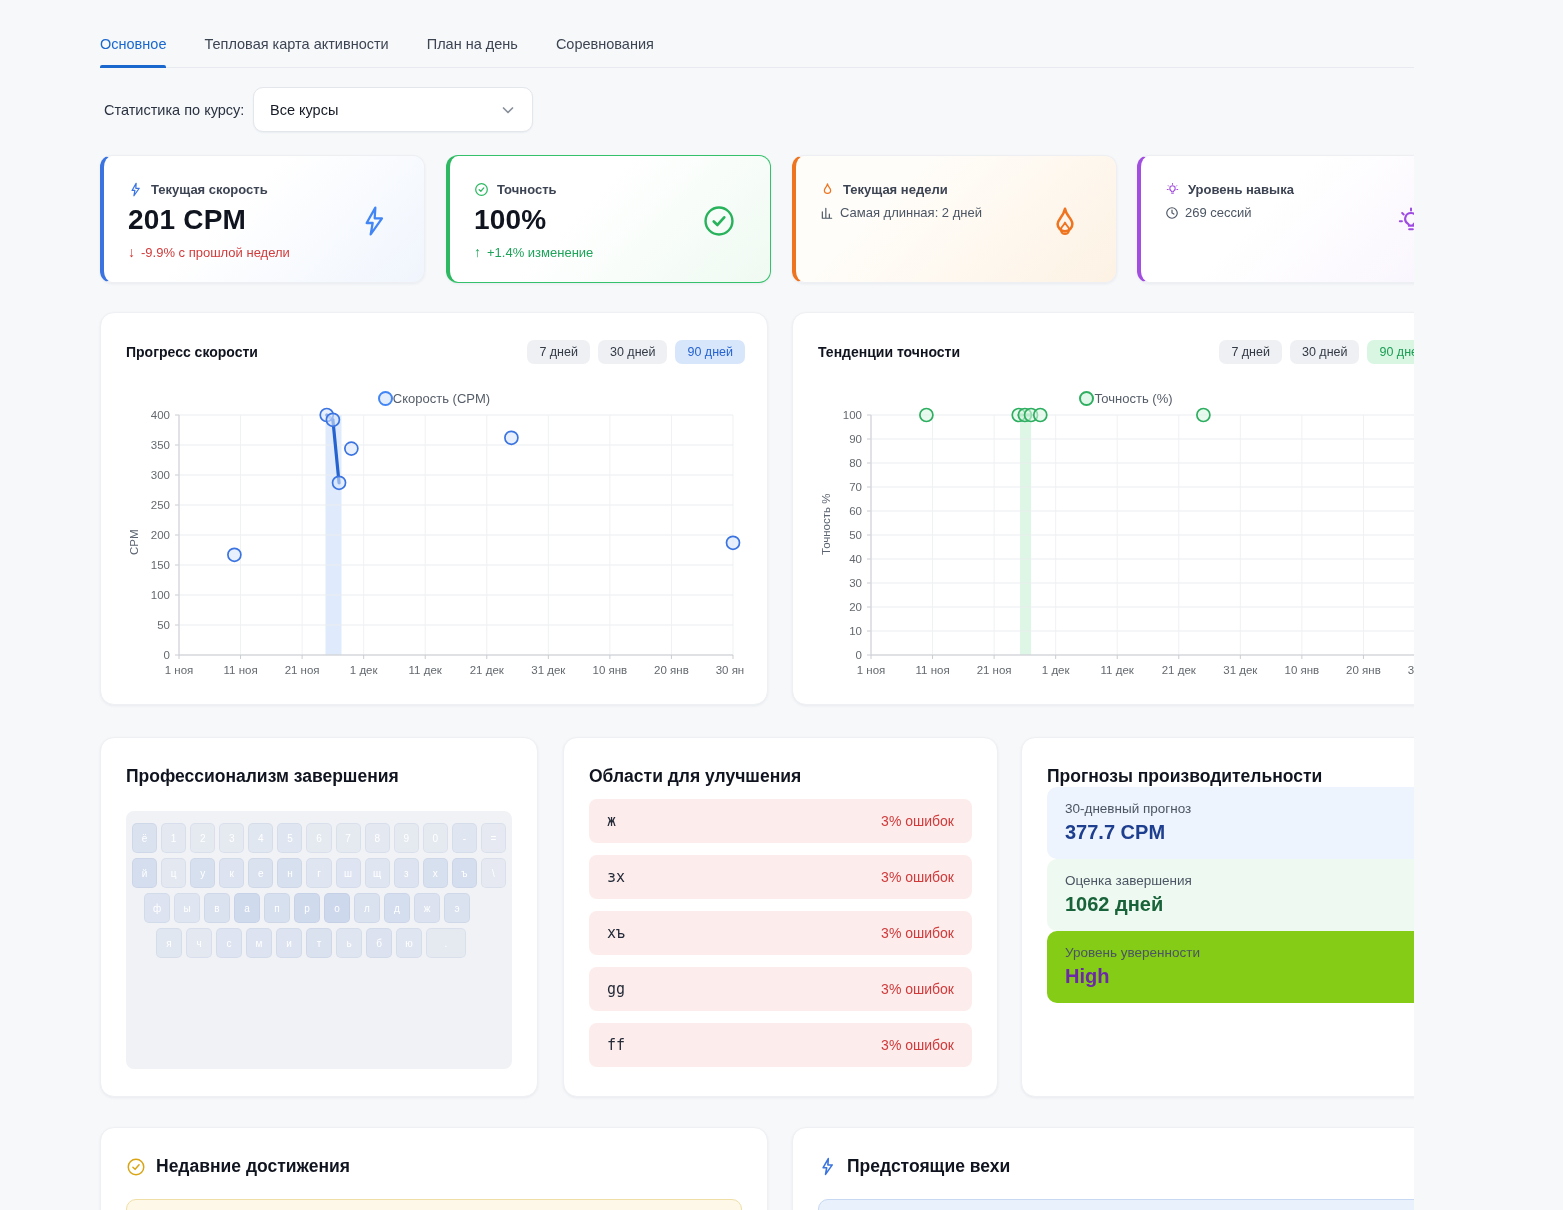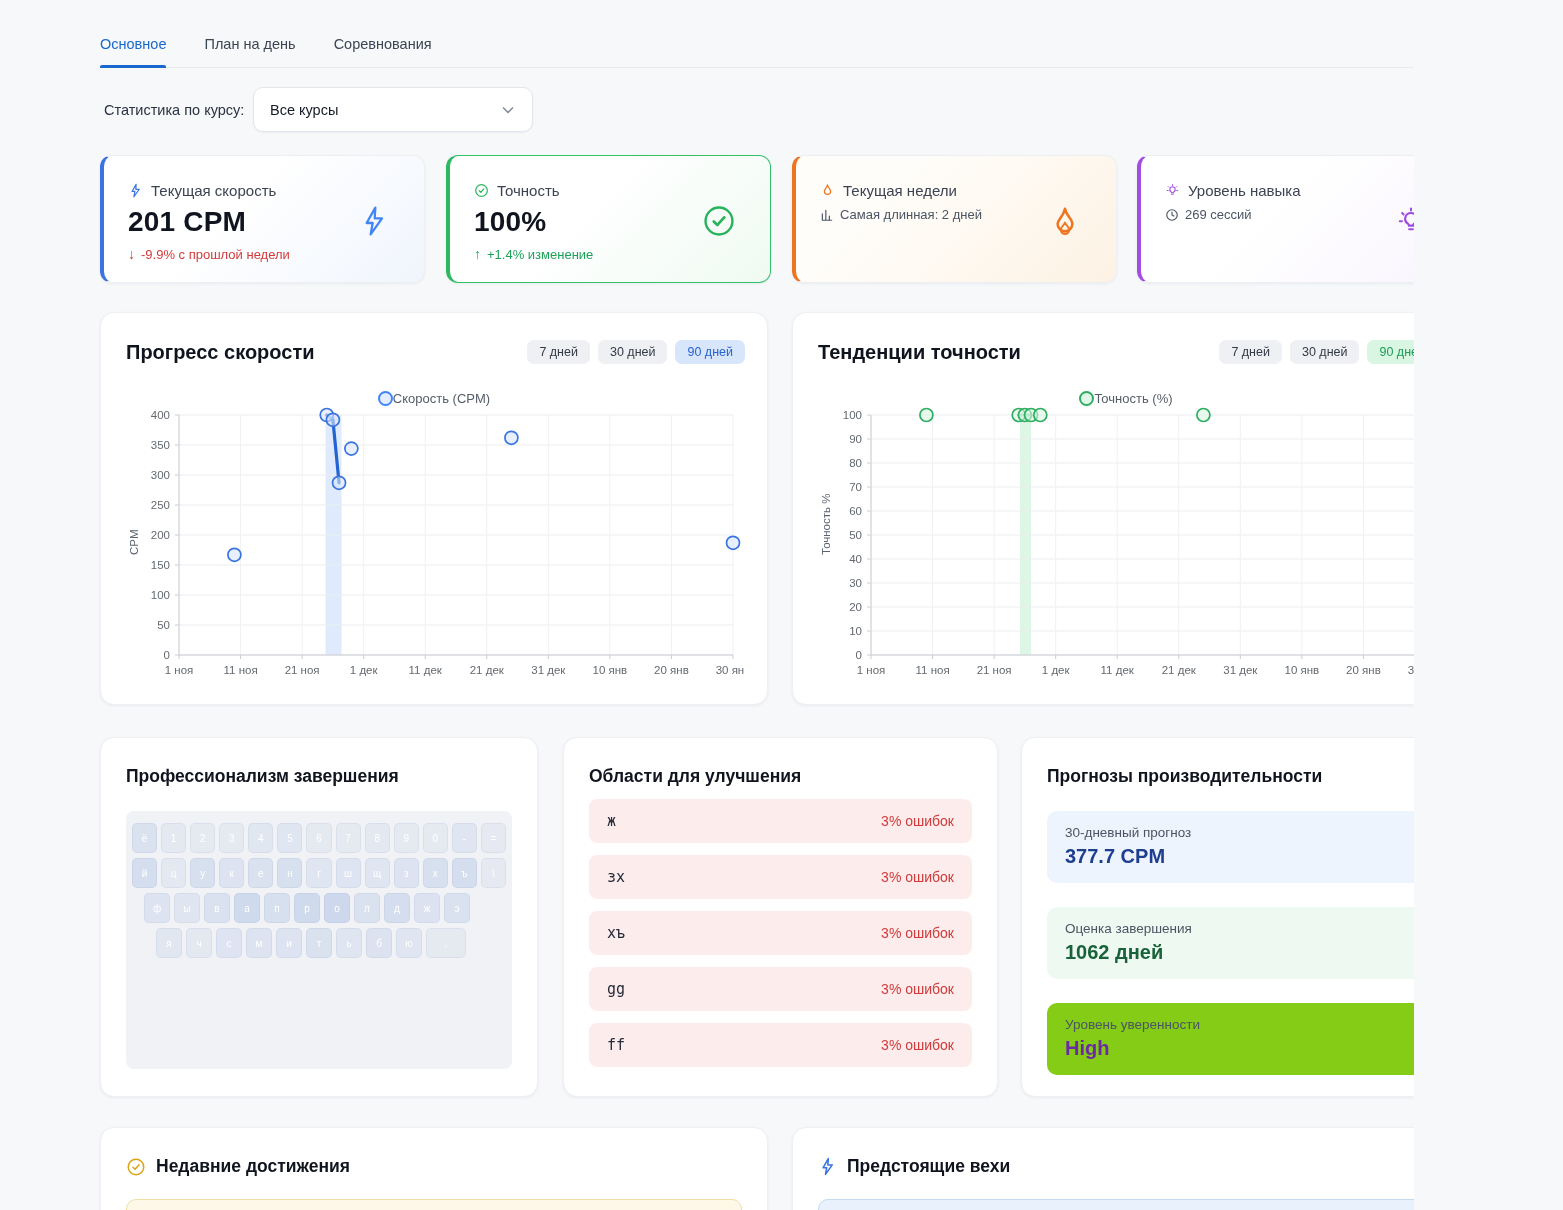--- a/index.html
+++ b/index.html
@@ -20,39 +20,39 @@
   .filter-label { position:absolute; left:104px; top:102px; font-size:14.5px; color:#2b3240; }
   .select { position:absolute; left:253px; top:87px; width:280px; height:45px; background:#fff;
             border:1px solid #e3e6ea; border-radius:10px; box-shadow:0 1px 2px rgba(25,40,70,.05);
             display:flex; align-items:center; justify-content:space-between; padding:0 16px;
             font-size:14.5px; color:#161b26; cursor:pointer; }
 
   
   .stat { position:absolute; top:155px; width:325px; height:128px; background:#fff;
           border:1px solid #edeff3; border-radius:12px; box-shadow:0 1px 3px rgba(25,40,70,.06);
           padding:26px 22px 0 24px; }
-  .stat .head { display:flex; align-items:center; gap:8px; font-size:15px; color:#3c4352; }
+  .stat .head { display:flex; align-items:center; gap:8px; font-size:13px; color:#3c4352;font-weight:bold; }
   .stat .value { font-size:28px; font-weight:700; color:#10141f; margin-top:7px; letter-spacing:.2px; }
   .stat .sub { display:flex; align-items:center; gap:6px; font-size:13px; margin-top:8px; color:#4b5563; }
   .stat .bigicon { position:absolute; right:34px; top:48px; }
   .stat.c1 { left:100px;  border-left:4px solid #3b74e0; background:linear-gradient(135deg,#ffffff 40%,#f0f5fd); }
   .stat.c2 { left:446px;  border:1.5px solid #35c06b; border-left:4px solid #2eb862; background:linear-gradient(135deg,#ffffff 40%,#effaf2); }
   .stat.c3 { left:792px;  border-left:4px solid #ee7420; background:linear-gradient(135deg,#fffdf9 30%,#fdf2e4); }
   .stat.c4 { left:1137px; border-left:4px solid #a24ee0; background:linear-gradient(135deg,#ffffff 40%,#f9f4fd); }
   .sub.down { color:#d23b3b; }
   .sub.up   { color:#1ea35a; }
   .arrow-glyph { font-size:14px; font-weight:700; }
 
   
   .chart-card { position:absolute; top:312px; width:668px; height:393px; background:#fff;
                 border:1px solid #eef0f3; border-radius:14px; box-shadow:0 1px 3px rgba(25,40,70,.06); }
   .chart-card.left { left:100px; } .chart-card.right { left:792px; }
   .chart-head { position:absolute; left:25px; right:22px; top:27px; display:flex;
                 justify-content:space-between; align-items:center; }
-  .chart-title { font-size:20px; font-weight:700; color:#10141f; }
+  .chart-title { font-size:14px; font-weight:700; color:#10141f; }
   .pills { display:flex; gap:8px; }
   .pill { font-size:12.5px; color:#333a46; background:#eef0f3; border:none; border-radius:7px;
           padding:5px 12px; cursor:pointer; font-family:inherit; }
   .pill.active-blue  { background:#d8e6fb; color:#2563d0; }
   .pill.active-green { background:#d9f6e3; color:#1b9e54; }
   .legend { position:absolute; top:78px; left:0; width:100%; display:flex; justify-content:center;
             align-items:center; gap:0; font-size:13px; color:#555d68; }
   .legend-dot { width:15px; height:15px; border-radius:50%; display:inline-block; }
   .chart-svg { position:absolute; left:24px; top:94px; }
 
@@ -67,21 +67,21 @@
          align-items:center; justify-content:center; border:1px solid rgba(120,140,180,.10); }
 
   .improve-panel { left:563px; width:435px; }
   .improve-row { display:flex; justify-content:space-between; align-items:center; height:44px;
                  background:#fdecec; border-radius:8px; margin-top:12px; padding:0 18px; }
   .improve-row:first-of-type { margin-top:16px; }
   .improve-pattern { font-family:"DejaVu Sans Mono", monospace; font-size:15px; color:#242b38; }
   .improve-errors { font-size:14px; font-weight:400; color:#d03a3a; }
 
   .predict-panel { left:1021px; width:438px; }
-  .pred-box { border-radius:10px; margin-top:24px; padding:14px 18px; height:72px; }
+  .pred-box { border-radius:10px; margin-top:0; padding:14px 18px; height:72px; }
   .pred-box .lbl { font-size:13.5px; color:#4b5563; }
   .pred-box .val { font-size:20px; font-weight:700; margin-top:5px; }
   .pred-blue   { background:#edf4fd; } .pred-blue .val   { color:#1e3f8f; }
   .pred-green  { background:#eefaf1; } .pred-green .val  { color:#186339; }
   .pred-purple { background:#84cc16; } .pred-purple .val { color:#6d28a8; }
 
   
   .strip { position:absolute; top:1127px; width:668px; height:200px; background:#fff;
            border:1px solid #eef0f3; border-radius:14px; box-shadow:0 1px 3px rgba(25,40,70,.06);
            padding:28px 25px; }
@@ -91,20 +91,21 @@
   .strip-box.yellow { background:#fdf8e8; border:1px solid #efdfa6; }
   .strip-box.blue   { background:#e9f1fc; border:1px solid #c6d8f2; }
 </style>
 </head>
 <body>
 
 <div class="page">
 
   <div class="tabbar">
     <div class="tab active">Основное</div>
+    <div class="tab">Тепловая карта активности</div>
     <div class="tab">План на день</div>
     <div class="tab">Соревнования</div>
   </div>
 
   <div class="filter-label">Статистика по курсу:</div>
   <div class="select">
     <span>Все курсы</span>
     <svg width="16" height="16" viewBox="0 0 16 16">
       <polyline points="3.5,6 8,10.5 12.5,6" fill="none" stroke="#8a919c" stroke-width="1.7" stroke-linecap="round" stroke-linejoin="round"></polyline>
     </svg>

